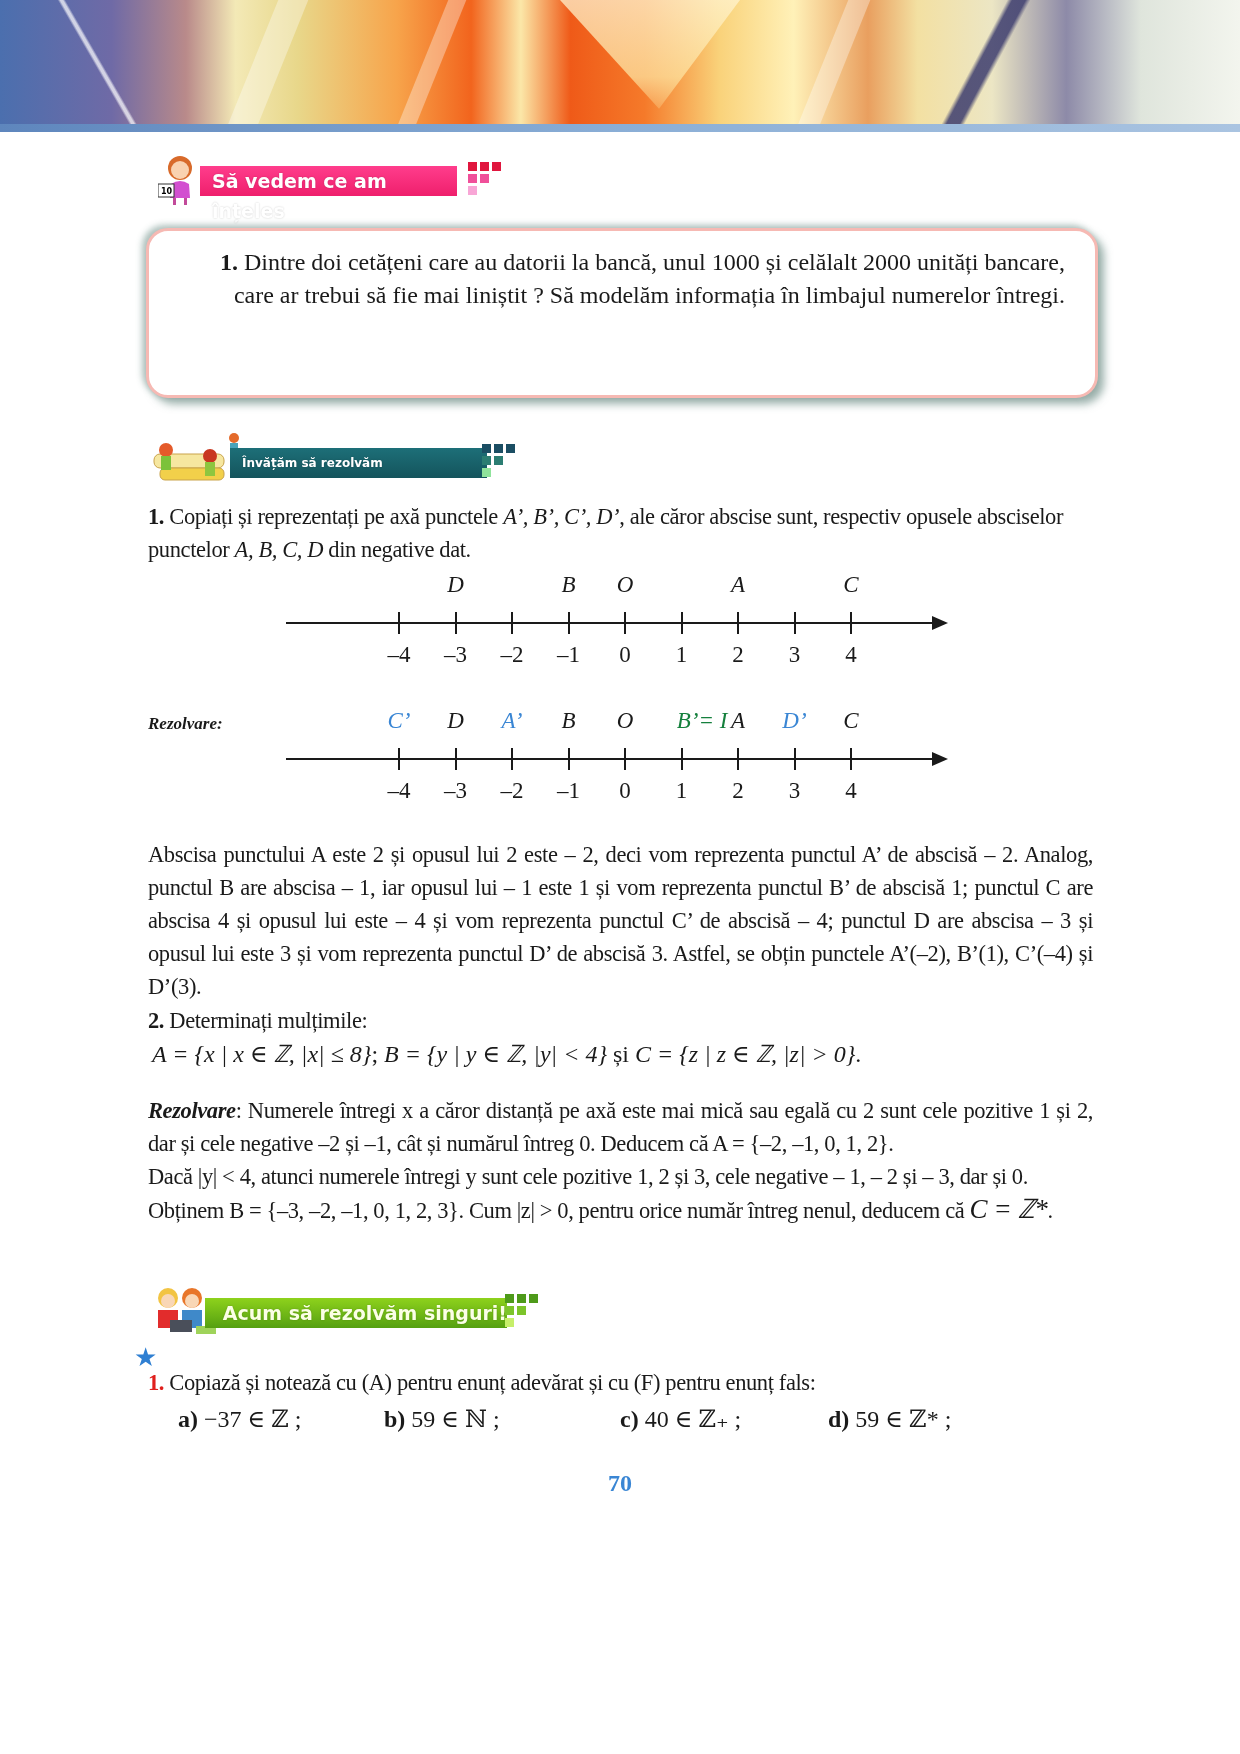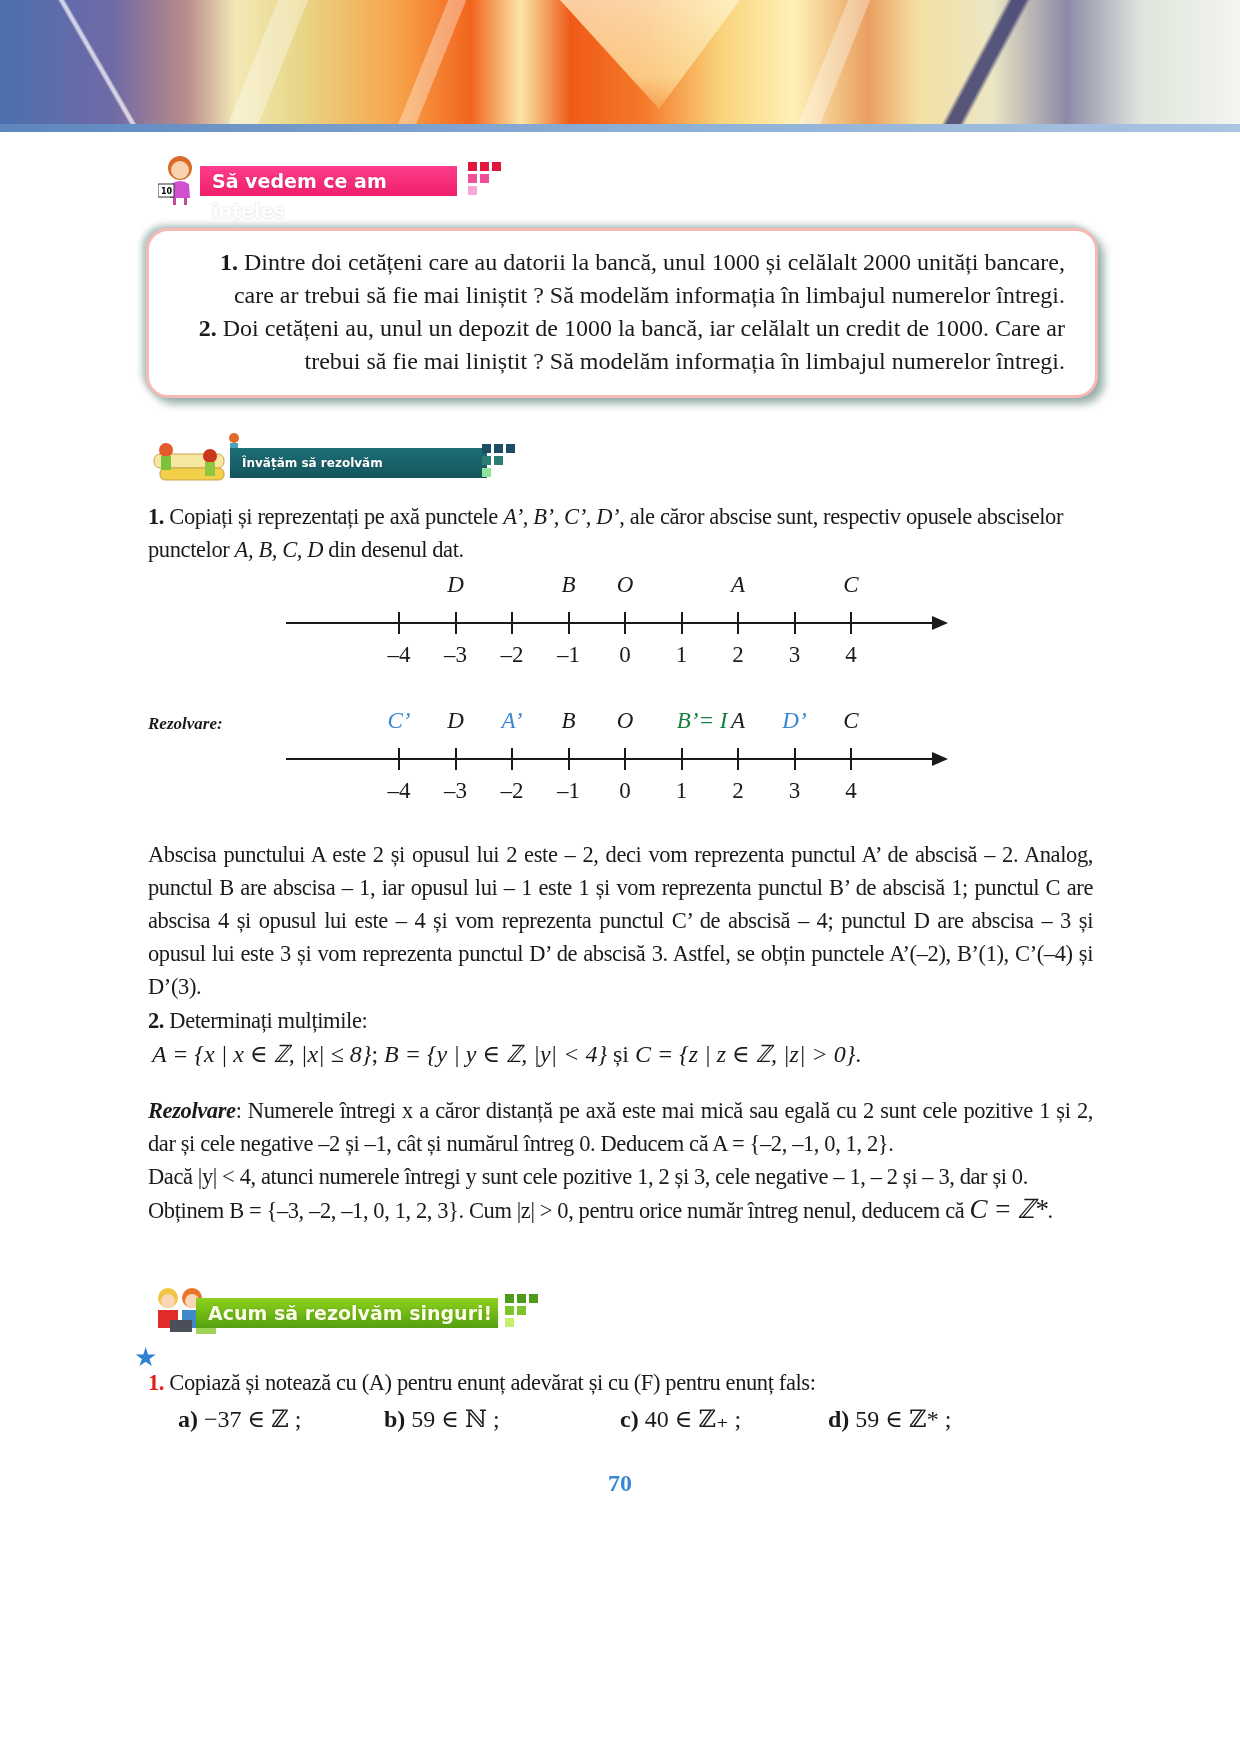--- a/index.html
+++ b/index.html
@@ -29,21 +29,21 @@
     font-family: "DejaVu Sans", sans-serif; font-weight: bold; font-size: 19px; line-height: 30px;
     padding-left: 12px; text-shadow: 0 0 2px rgba(0,0,0,.2); }
   .sec .mascot { position: absolute; }
   .sec .sq { position: absolute; width: 9px; height: 9px; }
 
   .sec1 { left: 158px; top: 158px; width: 360px; }
   .sec1 .bar { left: 42px; width: 245px; background: linear-gradient(180deg, #ff3d8c, #ef1f6c); }
   .sec2 { left: 150px; top: 440px; width: 380px; }
   .sec2 .bar { left: 80px; width: 245px; background: linear-gradient(180deg, #1d6f78, #14545c); font-size: 12px; }
   .sec3 { left: 150px; top: 1290px; width: 400px; }
-  .sec3 .bar { left: 46px; width: 290px; background: linear-gradient(180deg, #8ed21c, #55a011); color: #fbffe6; }
+  .sec3 .bar { left: 55px; width: 290px; background: linear-gradient(180deg, #8ed21c, #55a011); color: #fbffe6; text-align: right; }
 
   
   .qbox { position: absolute; left: 146px; top: 228px; width: 946px; height: 164px;
     border: 3px solid #f6b9b3; border-radius: 22px; background: #fff;
     box-shadow: -4px -3px 6px rgba(80,120,110,.45), 6px 6px 8px rgba(70,110,100,.55); text-align: right; }
   .qbox p { margin: 0; position: absolute; left: 30px; right: 30px; font-size: 24px; line-height: 33px; }
 
   .txt { position: absolute; left: 148px; width: 945px; font-size: 22.5px; line-height: 33px; margin: 0;
          letter-spacing: -0.4px; }
   .txt b, .qbox b { font-weight: bold; }
@@ -95,24 +95,20 @@
   <div class="sq" style="left:334px; top:4px; background:#e0163e"></div>
   <div class="sq" style="left:310px; top:16px; background:#f0509a"></div>
   <div class="sq" style="left:322px; top:16px; background:#f0509a"></div>
   <div class="sq" style="left:310px; top:28px; background:#f8a6d6"></div>
 </div>
 
 <div class="qbox">
   <p style="top:15px">
     <b>1.</b>
     <span>Dintre doi cetățeni care au datorii la bancă, unul 1000 și celălalt 2000 unități bancare, care ar trebui să fie mai liniștit ? Să modelăm informația în limbajul numerelor întregi.</span>
-  </p>
-  <p style="top:81px">
-    <b>2.</b>
-    <span>Doi cetățeni au, unul un depozit de 1000 la bancă, iar celălalt un credit de 1000. Care ar trebui să fie mai liniștit ? Să modelăm informația în limbajul numerelor întregi.</span>
   </p>
 </div>
 
 <div class="sec sec2">
   <svg class="mascot" style="left:0; top:-8px" width="100" height="56" viewBox="0 0 100 56">
     <rect x="4" y="22" width="70" height="14" rx="6" fill="#f6e7a0" stroke="#c9a34a"></rect>
     <rect x="10" y="36" width="64" height="12" rx="5" fill="#f2d04a" stroke="#c9a34a"></rect>
     <circle cx="16" cy="18" r="7" fill="#e45a2a"></circle>
     <rect x="11" y="24" width="10" height="14" fill="#7cc23a"></rect>
     <circle cx="60" cy="24" r="7" fill="#c8361f"></circle>
@@ -124,21 +120,21 @@
   <div class="sq" style="left:332px; top:4px; background:#1b4e63"></div>
   <div class="sq" style="left:344px; top:4px; background:#1b4e63"></div>
   <div class="sq" style="left:356px; top:4px; background:#1b4e63"></div>
   <div class="sq" style="left:332px; top:16px; background:#2b7d72"></div>
   <div class="sq" style="left:344px; top:16px; background:#2b7d72"></div>
   <div class="sq" style="left:332px; top:28px; background:#8fe39b"></div>
 </div>
 
 <p class="txt" style="top:500px">
   <b>1.</b>
-  <span>Copiați și reprezentați pe axă punctele </span><i>A’, B’, C’, D’</i><span>, ale căror abscise sunt, respectiv opusele absciselor punctelor </span><i>A, B, C, D</i><span> din desenul dat.</span>
+  <span>Copiați și reprezentați pe axă punctele </span><i>A’, B’, C’, D’</i><span>, ale căror abscise sunt, respectiv opusele absciselor punctelor </span><i>A, B, C, D</i><span> din negative dat.</span>
 </p>
 
 <div class="nl" id="nl-given" style="top:572px">
   <div class="axis"></div>
   <div class="arrow"></div>
 <div class="tick" style="left: 398px;"></div>
     <div class="num" style="left: 399px;">–4</div>
     <div class="tick" style="left: 454.5px;"></div>
     <div class="num" style="left: 455.5px;">–3</div>
     <div class="tick" style="left: 511px;"></div>

